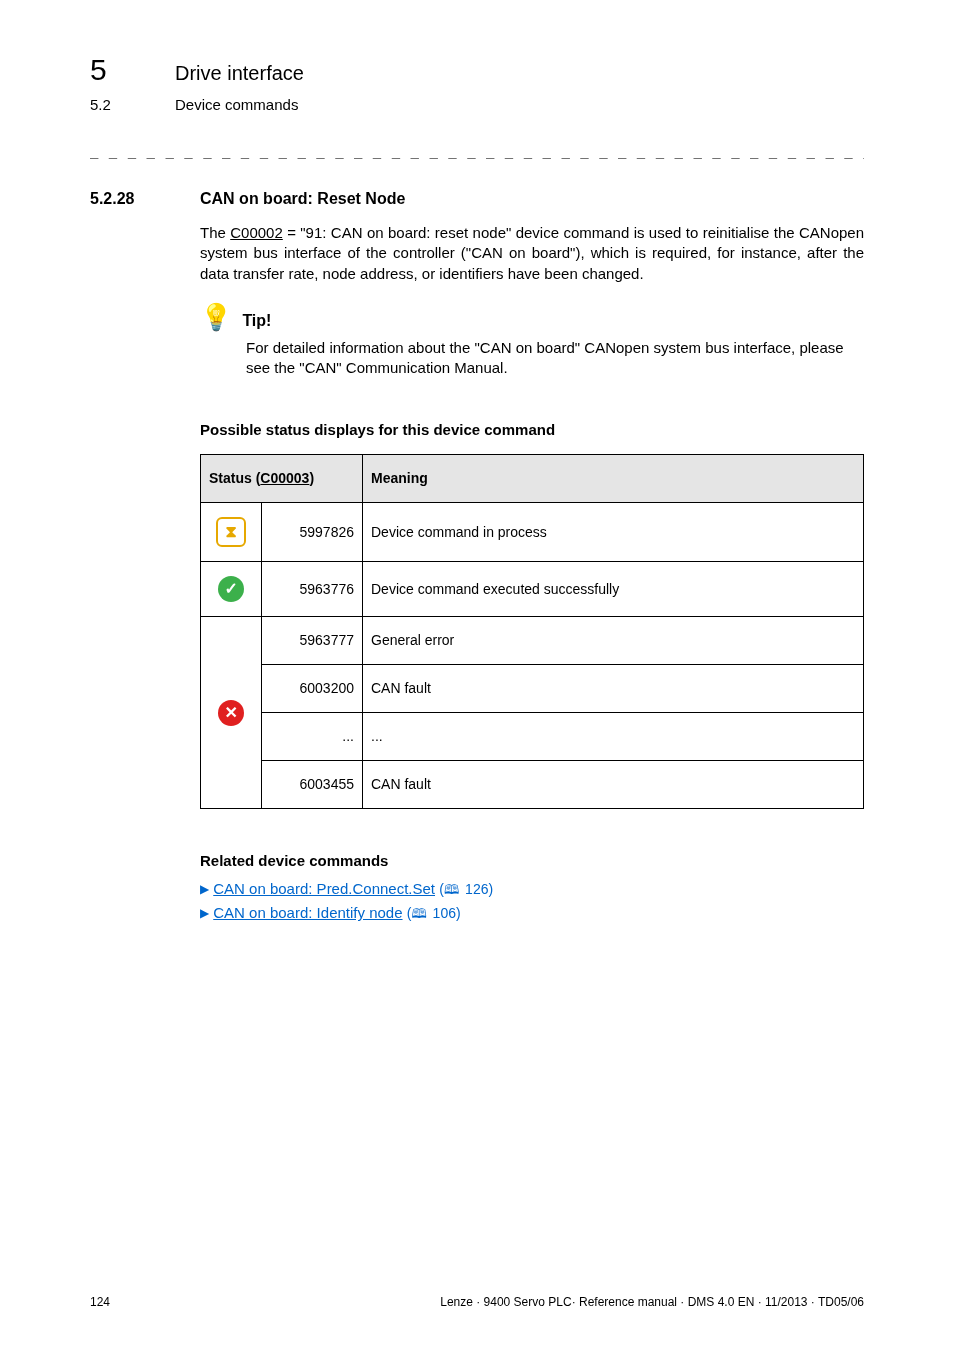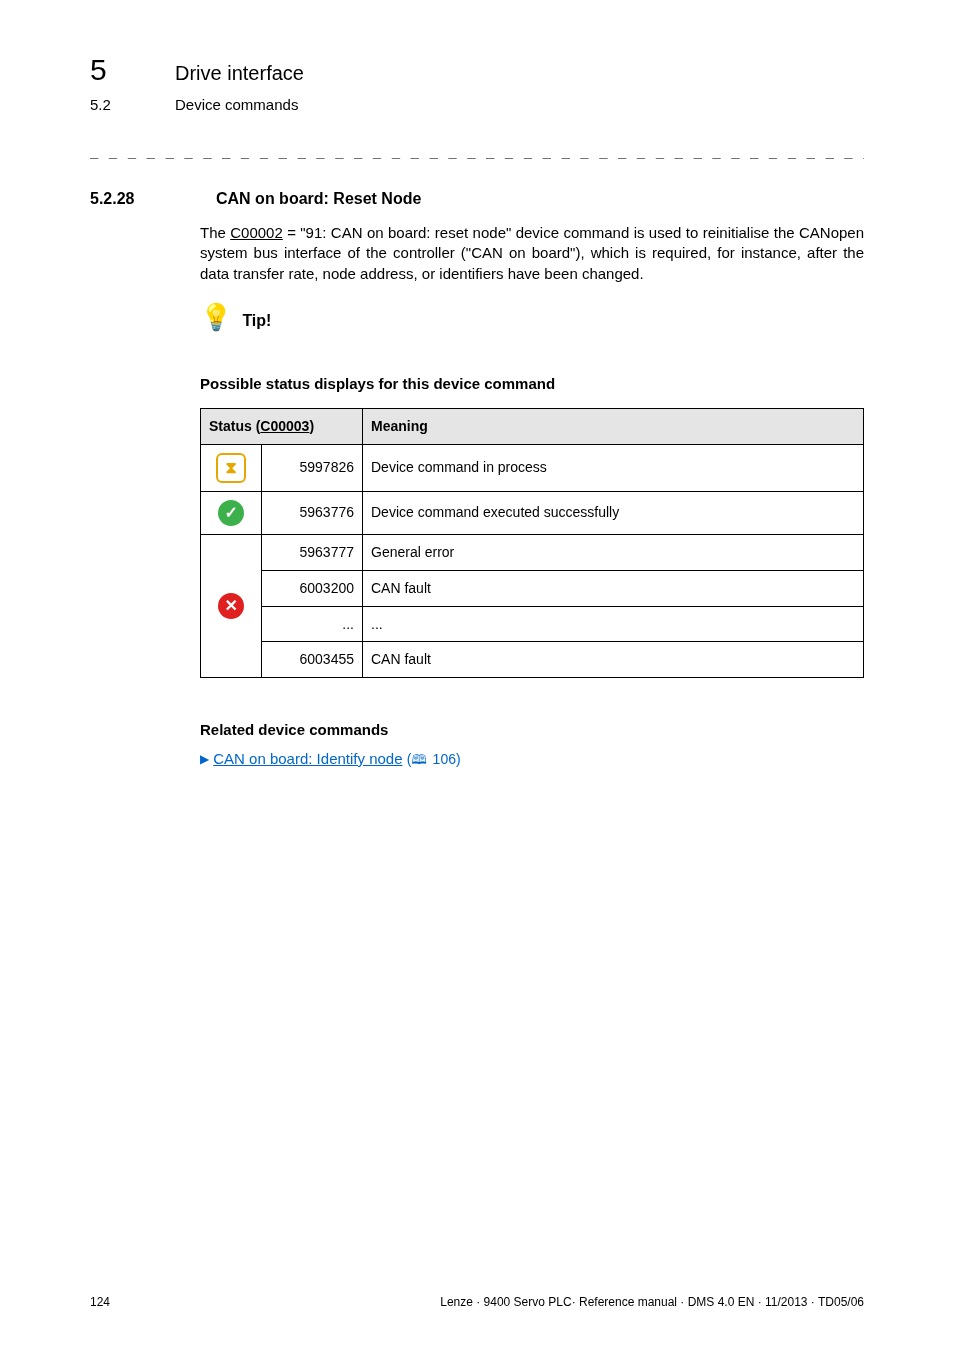--- a/index.html
+++ b/index.html
@@ -49,21 +49,21 @@
     margin-bottom: 28px;
     letter-spacing: 1px;
     white-space: nowrap;
     overflow: hidden;
     color: #000;
     font-family: monospace;
     font-size: 14px;
   }
   .section-row {
     display: flex;
-    gap: 56px;
+    gap: 40px;
     margin-top: 20px;
   }
   .section-num {
     font-weight: 700;
     font-size: 16px;
     min-width: 70px;
   }
   .section-title {
     font-weight: 700;
     font-size: 16px;
@@ -108,21 +108,21 @@
     margin-top: 42px;
   }
   table.status {
     border-collapse: collapse;
     width: 100%;
     margin-top: 14px;
     font-size: 14px;
   }
   table.status th, table.status td {
     border: 1px solid #000;
-    padding: 8px 8px;
+    padding: 14px 8px;
     vertical-align: middle;
   }
   table.status th {
     background: #e5e5e5;
     text-align: left;
     font-weight: 700;
   }
   .status-col { width: 145px; }
   .icon-cell {
     width: 36px;
@@ -218,20 +218,21 @@
   <div class="body-col">
 
     <div class="para">
       <span>The </span><a class="code-link">C00002</a><span> = "91: CAN on board: reset node" device command is used to reinitialise the CANopen system bus interface of the controller ("CAN on board"), which is required, for instance, after the data transfer rate, node address, or identifiers have been changed.</span>
     </div>
 
     <div class="tip-row">
       <div class="tip-icon">💡</div>
       <div class="tip-label">Tip!</div>
     </div>
+    <div class="tip-text">For detailed information about the "CAN on board" CANopen system bus interface, please see the "CAN" Communication Manual.</div>
 
     <div class="subhead">Possible status displays for this device command</div>
 
     <table class="status">
       <thead>
         <tr>
           <th class="status-col" colspan="2">
             <span>Status (</span><a class="code-link">C00003</a><span>)</span>
           </th>
           <th>Meaning</th>
@@ -274,20 +275,24 @@
           <td class="val-cell">6003455</td>
           <td>CAN fault</td>
         </tr>
       </tbody>
     </table>
 
     <div class="subhead">Related device commands</div>
 
     <div class="related-list">
       <div class="item">
+        <span class="tri">▶</span><a class="link">CAN on board: Pred.Connect.Set</a>
+        <span class="pageref"> (<span class="book-icon">🕮</span> <span>126</span>)</span>
+      </div>
+      <div class="item">
         <span class="tri">▶</span><a class="link">CAN on board: Identify node</a>
         <span class="pageref"> (<span class="book-icon">🕮</span> <span>106</span>)</span>
       </div>
     </div>
 
   </div>
 
   <div class="footer">
     <div>124</div>
     <div>Lenze · 9400 Servo PLC· Reference manual · DMS 4.0 EN · 11/2013 · TD05/06</div>

